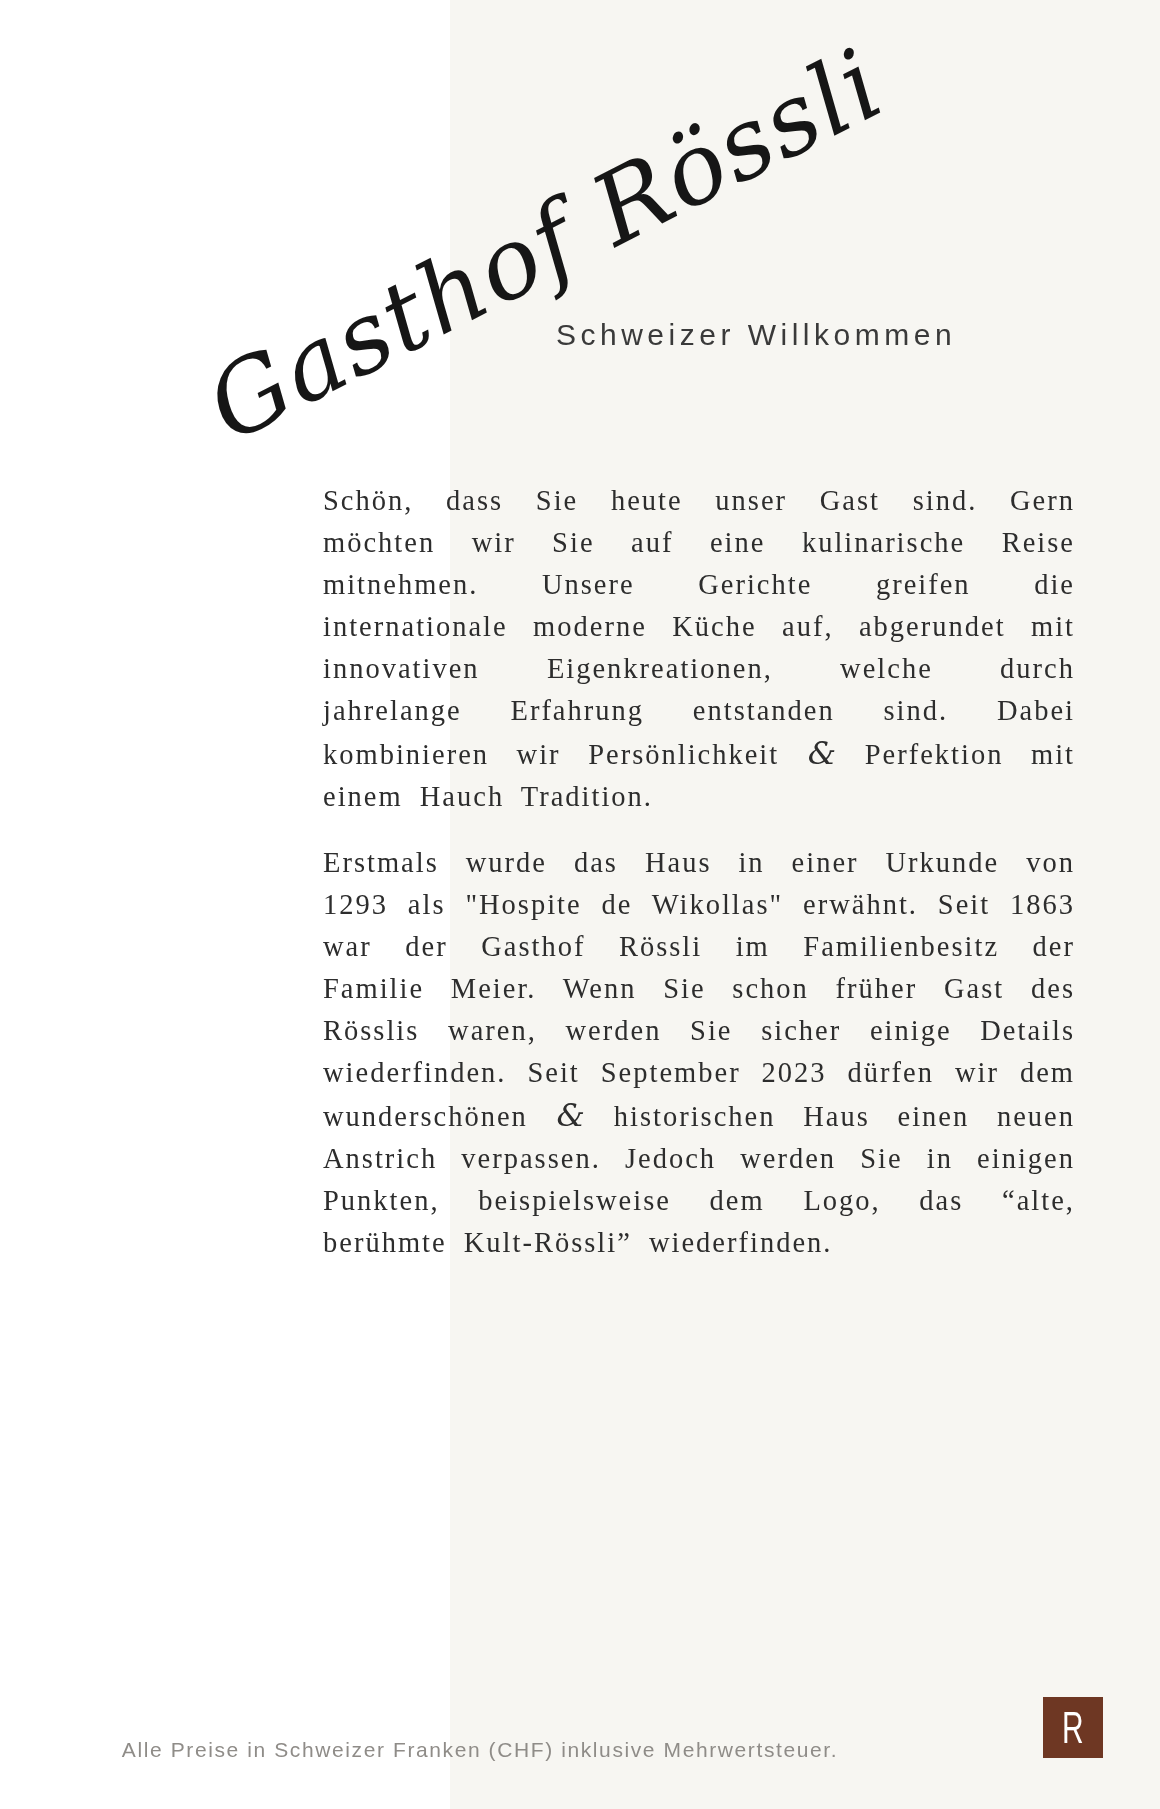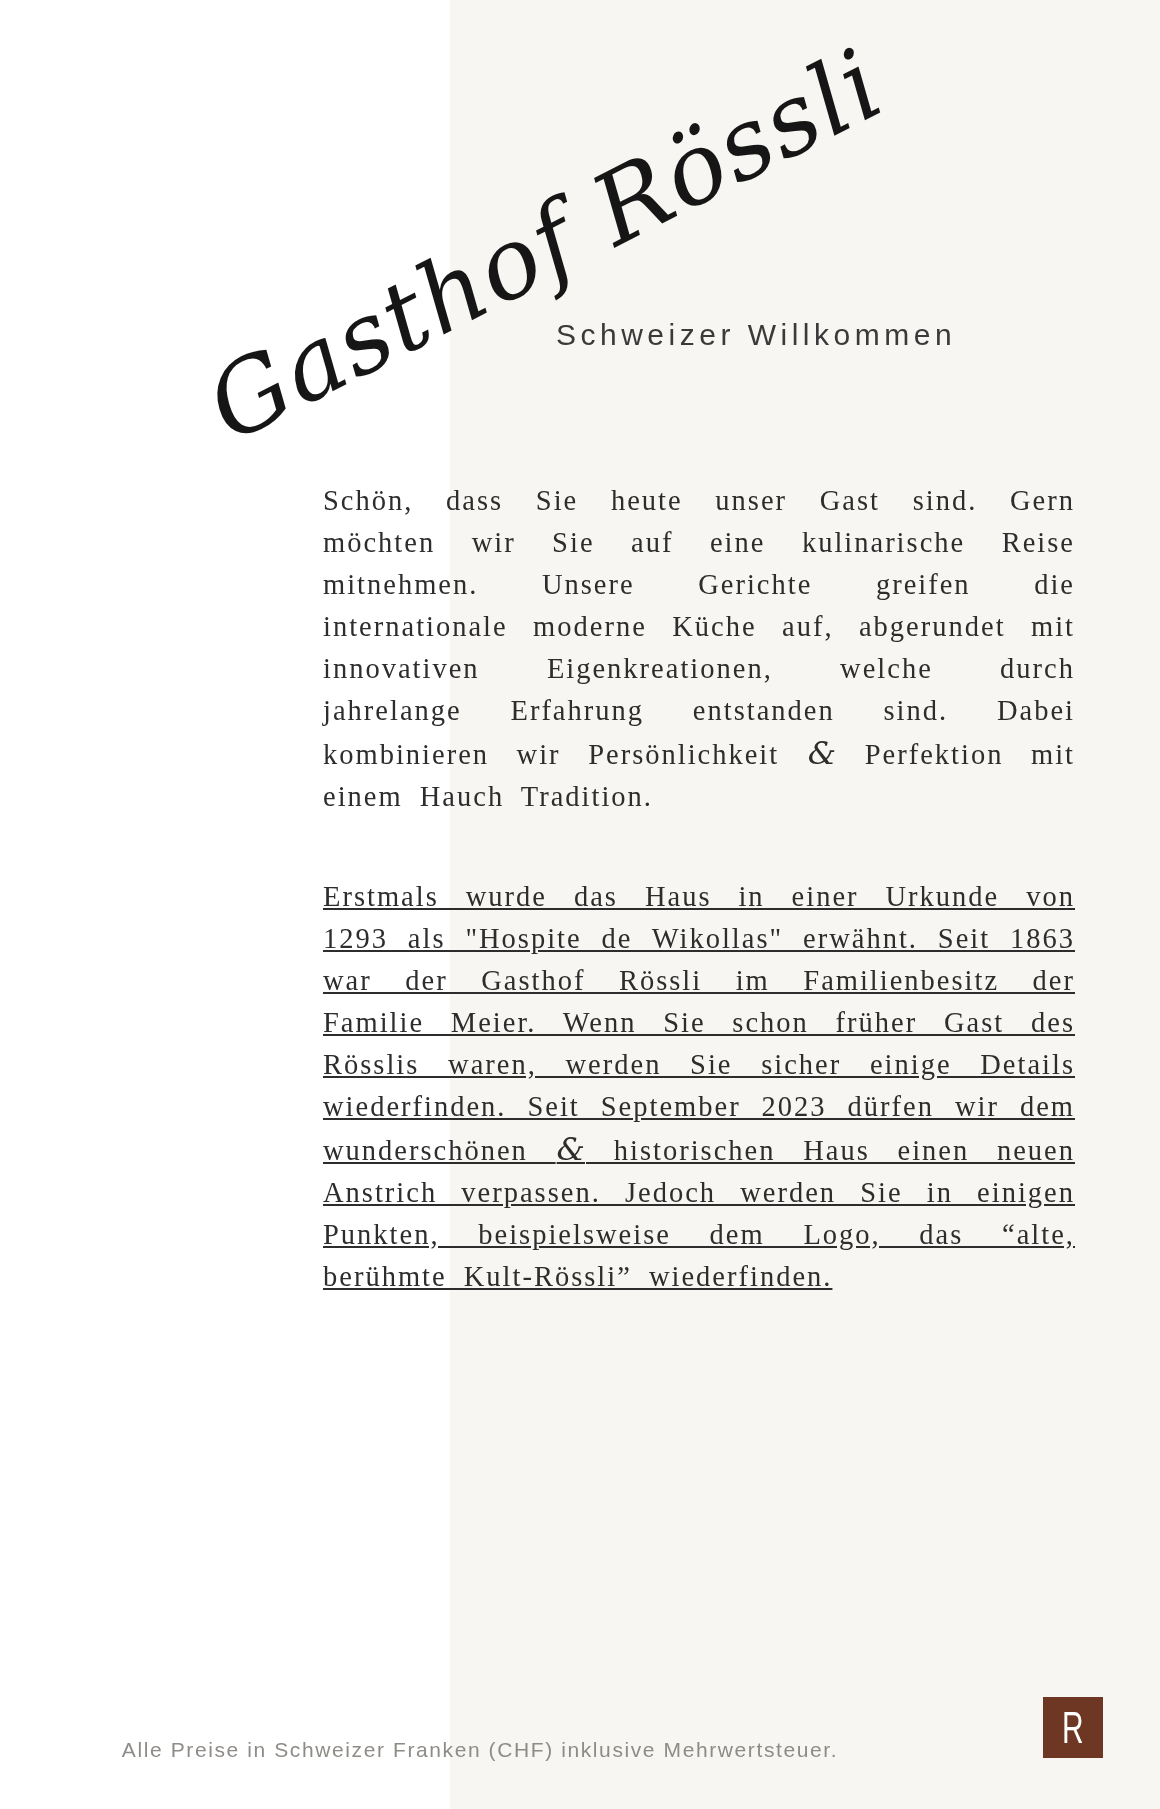--- a/index.html
+++ b/index.html
@@ -53,22 +53,22 @@
     font-family: "Liberation Serif", serif;
     font-size: 28.5px;
     line-height: 42px;
     color: #2d2d2d;
     letter-spacing: 2px;
     word-spacing: 8px;
     text-align: justify;
     text-align-last: left;
   }
   .content p { margin: 0; }
-  .content p.p1 { margin-bottom: 58px; }
-  .content p.p2 { margin-bottom: 76px; text-decoration: underline; }
+  .content p.p1 { margin-bottom: 24px; }
+  .content p.p2 { margin-bottom: 76px; }
   .amp {
     font-family: "DejaVu Serif", serif;
     font-style: italic;
     font-size: 1.12em;
     letter-spacing: 0;
     padding: 0 1px;
   }
   .signature {
     position: absolute;
     left: 323px; top: 1628px;

